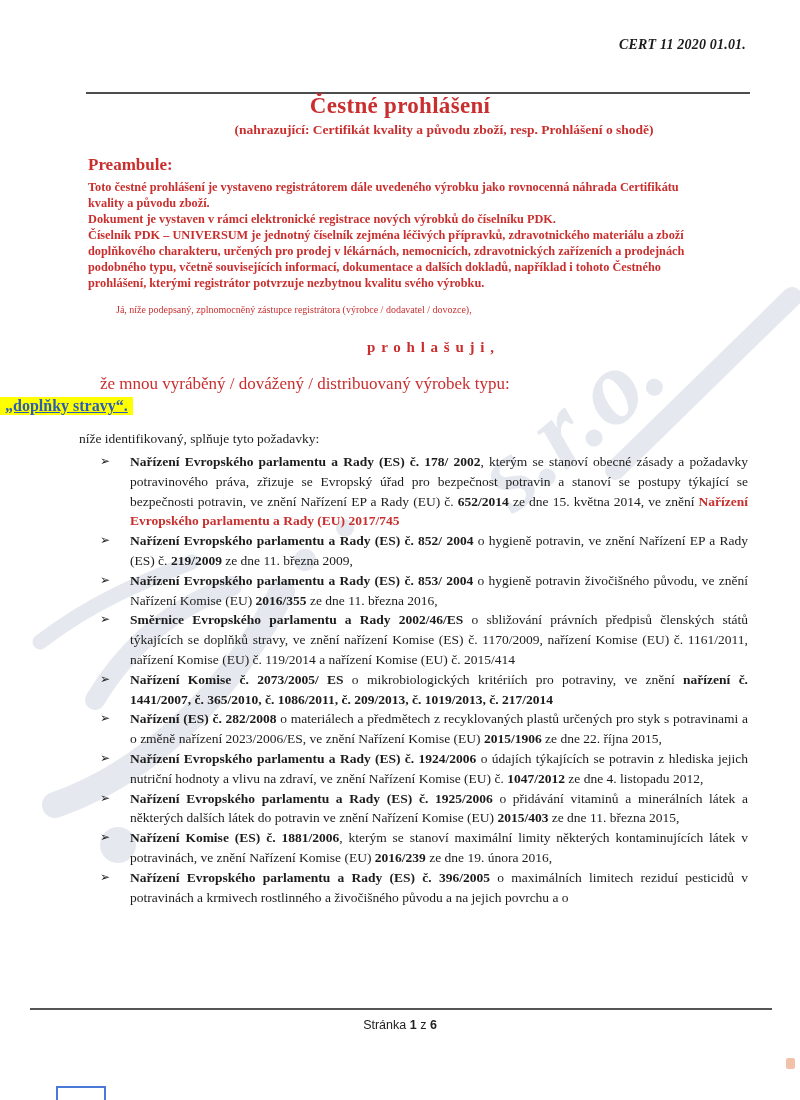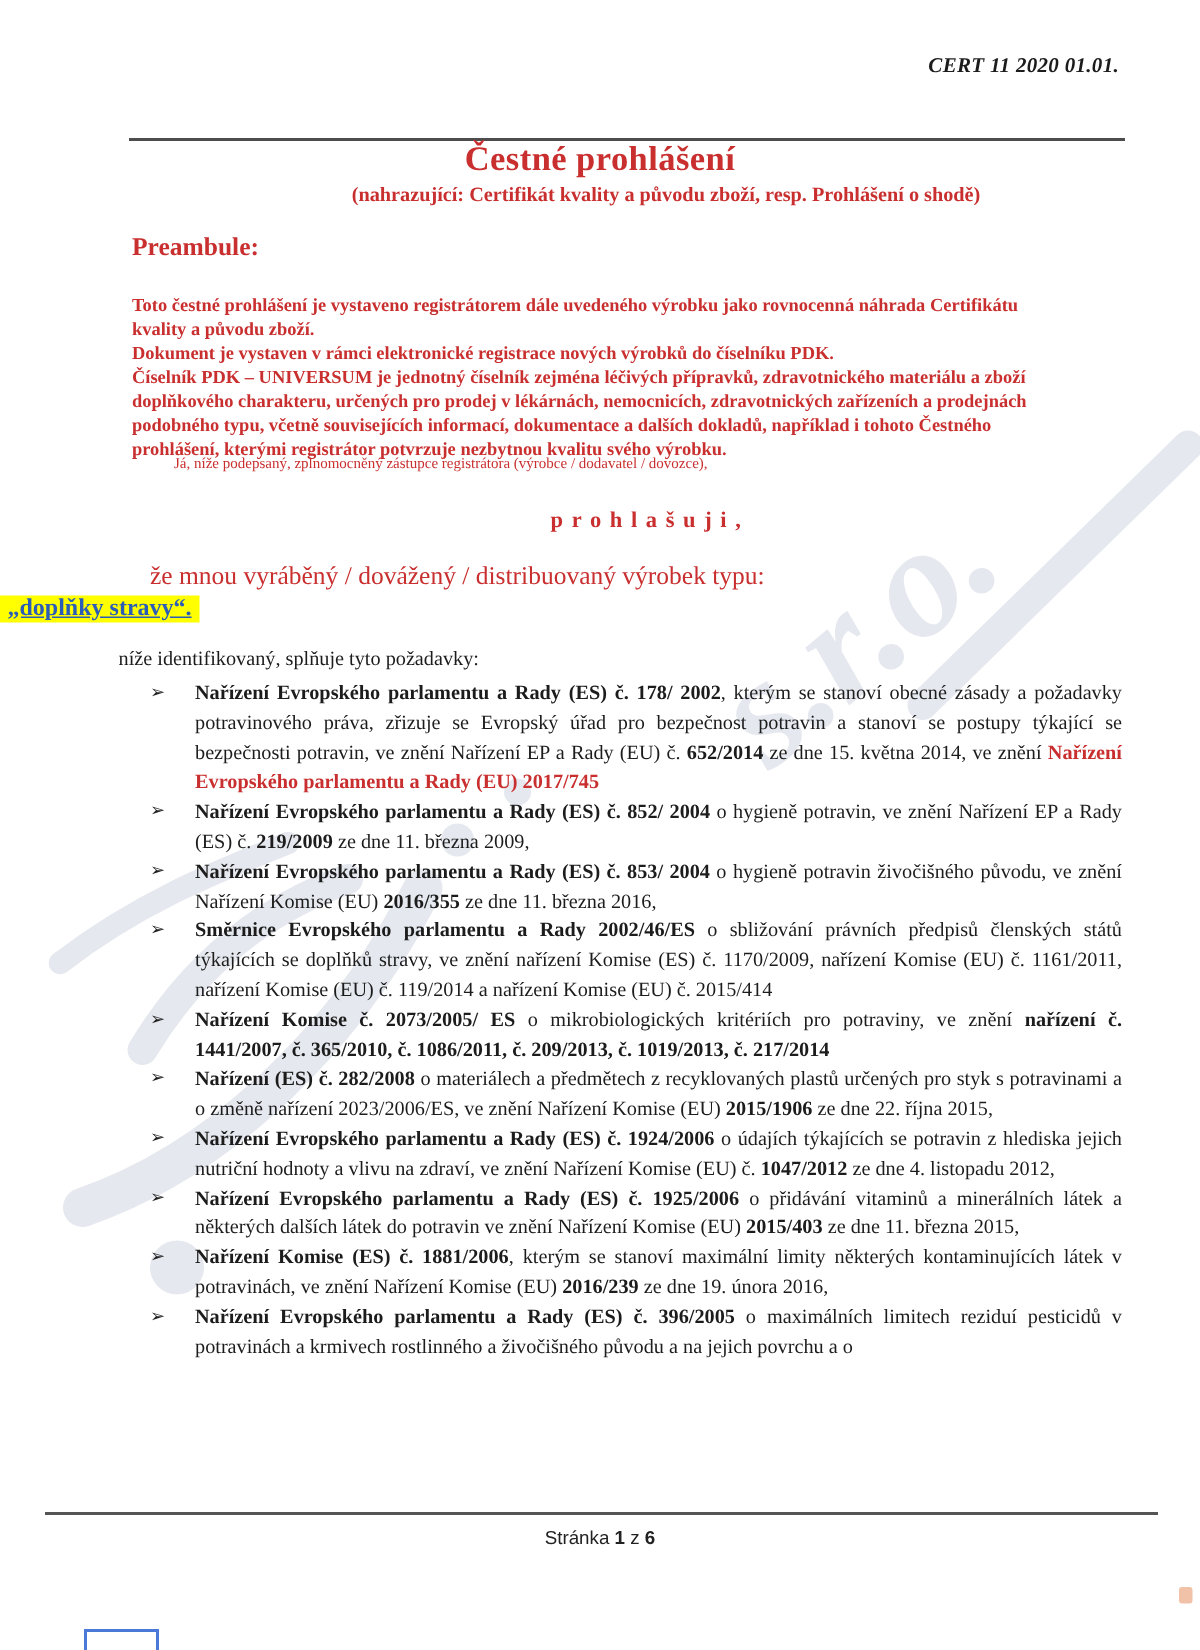--- a/index.html
+++ b/index.html
@@ -25,21 +25,21 @@
   .subtitle {
     position:absolute; top:122px; left:0; width:100%; text-align:center;
     color:var(--red); font-size:13.5px; font-weight:bold;margin-left:44px;
   }
   .preamble-heading {
     position:absolute; top:155px; left:88px;
     color:var(--red); font-size:17px; font-weight:bold;
   }
   .preamble-body {
     position:absolute; top:179px; left:88px; width:618px;
-    color:var(--red); font-size:12.3px; font-weight:bold; line-height:16px;margin-top:16px;
+    color:var(--red); font-size:12.3px; font-weight:bold; line-height:16px;
   }
   .intro-line {
     position:absolute; top:288px; left:88px; width:620px;
     color:var(--red); font-size:10px; text-indent:28px;margin-top:16px;
   }
   .verb-line {
     position:absolute; top:339px; left:0; width:100%; text-align:center;
     color:var(--red); font-size:15px; font-weight:bold; letter-spacing:1px;margin-left:31px;
   }
   .product-line {

